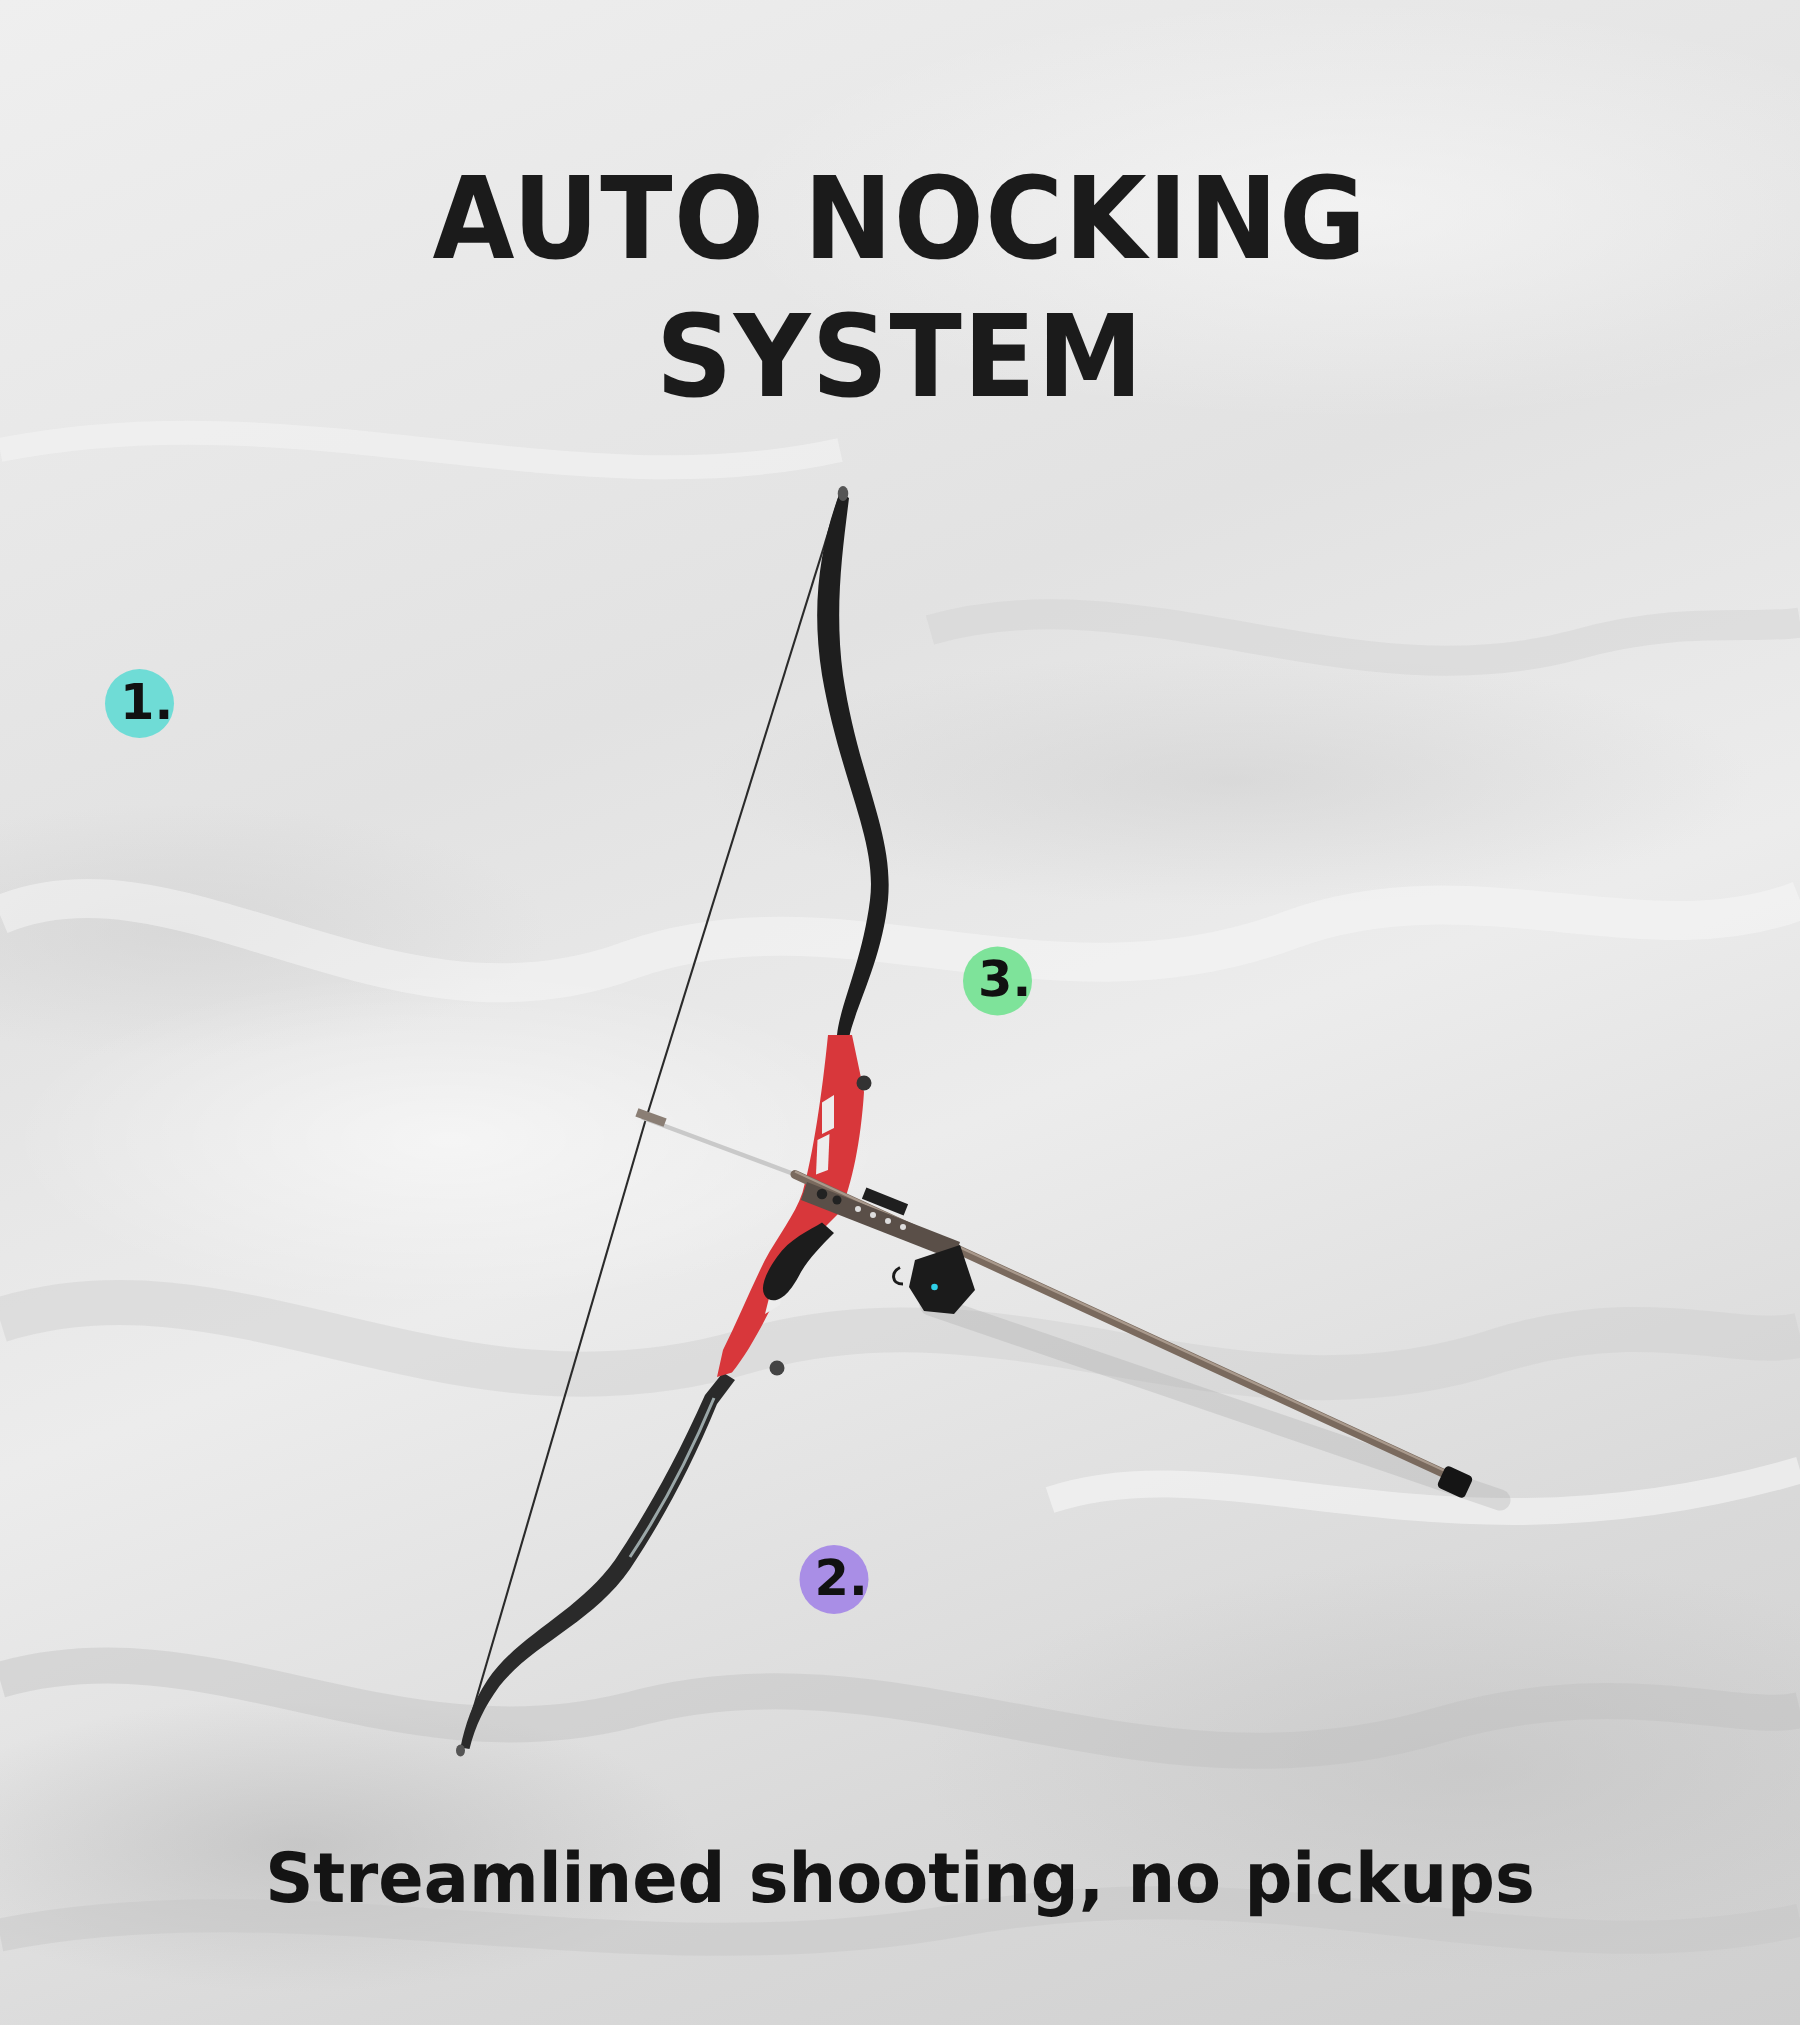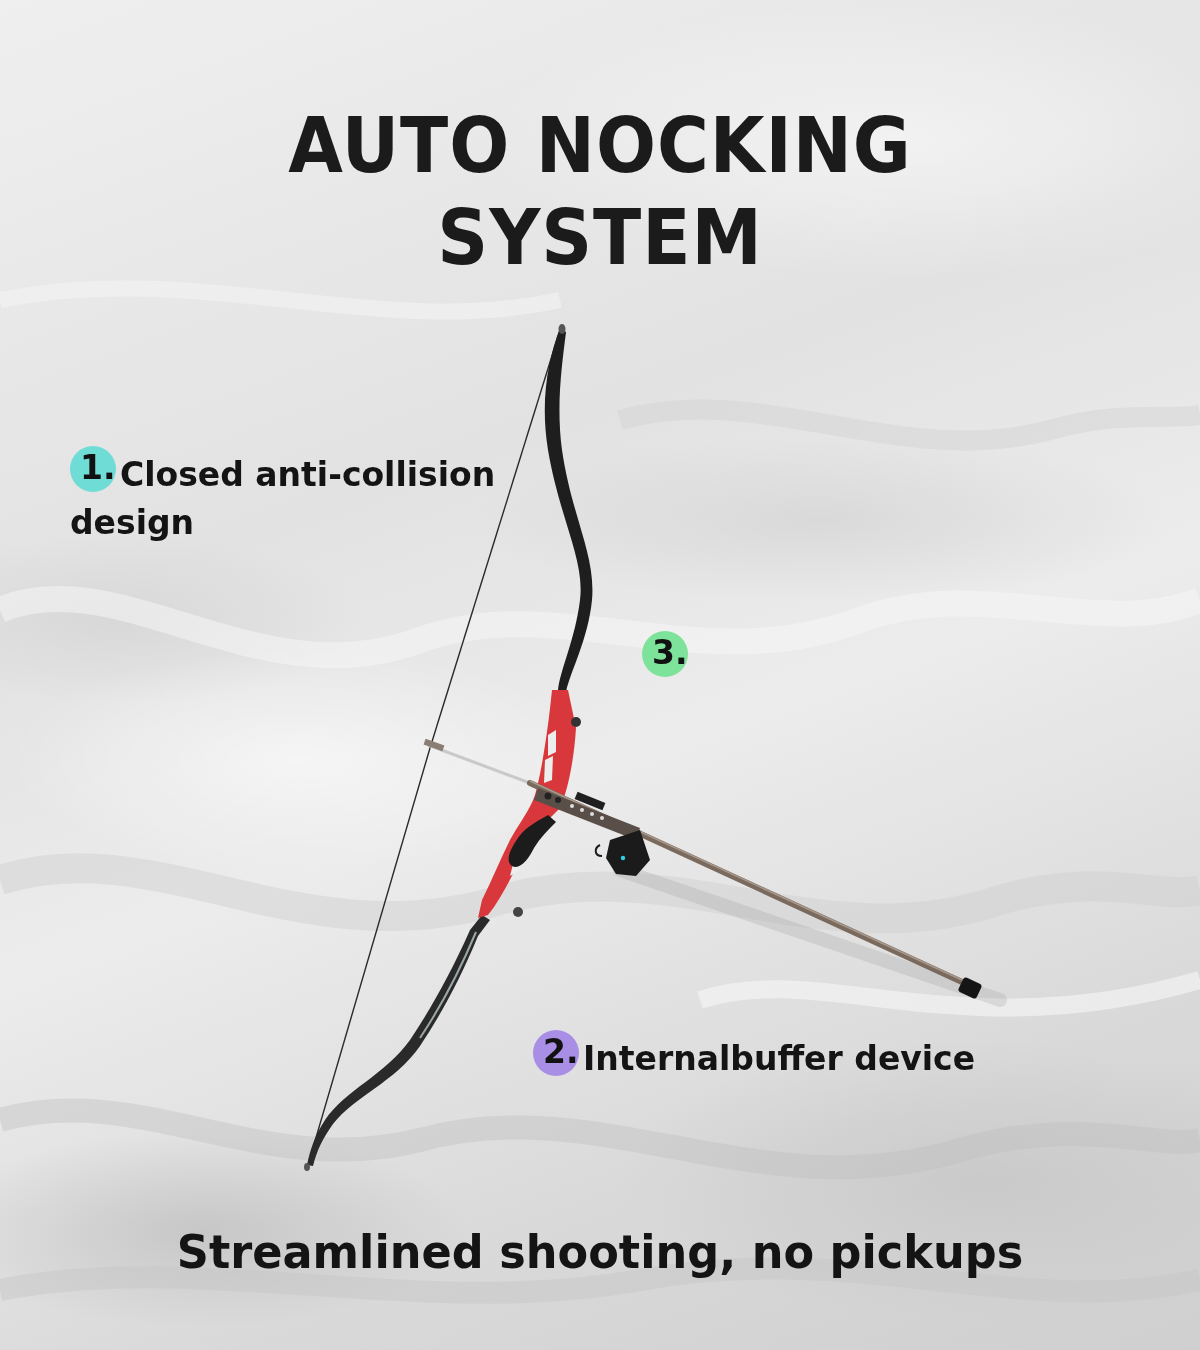--- a/index.html
+++ b/index.html
@@ -173,28 +173,28 @@
   <g>
     <path d="M610,840 L640,830 L650,860 L636,876 L616,874 L606,858 Z" fill="#1b1b1b"></path>
     <circle cx="623" cy="858" r="2.2" fill="#2fd0e8"></circle>
     <path d="M600,845 C594,848 594,856 602,856" stroke="#1b1b1b" stroke-width="2" fill="none"></path>
   </g>
 </svg>
 
 <div class="callout callout-1">
   <span class="badge" style="background:#6fdcd6;">
     <span>1.</span>
-  </span><span>Closed anti-collision design</span>
+  </span>
 </div>
 
 <div class="callout callout-3">
   <span class="badge" style="background:#7ee39a;">
     <span>3.</span>
   </span>
 </div>
 
 <div class="callout callout-2">
   <span class="badge" style="background:#a98ee6;">
     <span>2.</span>
-  </span><span>Internalbuffer device</span>
+  </span>
 </div>
 
 <div class="tagline">Streamlined shooting, no pickups</div>
 
 </body></html>

